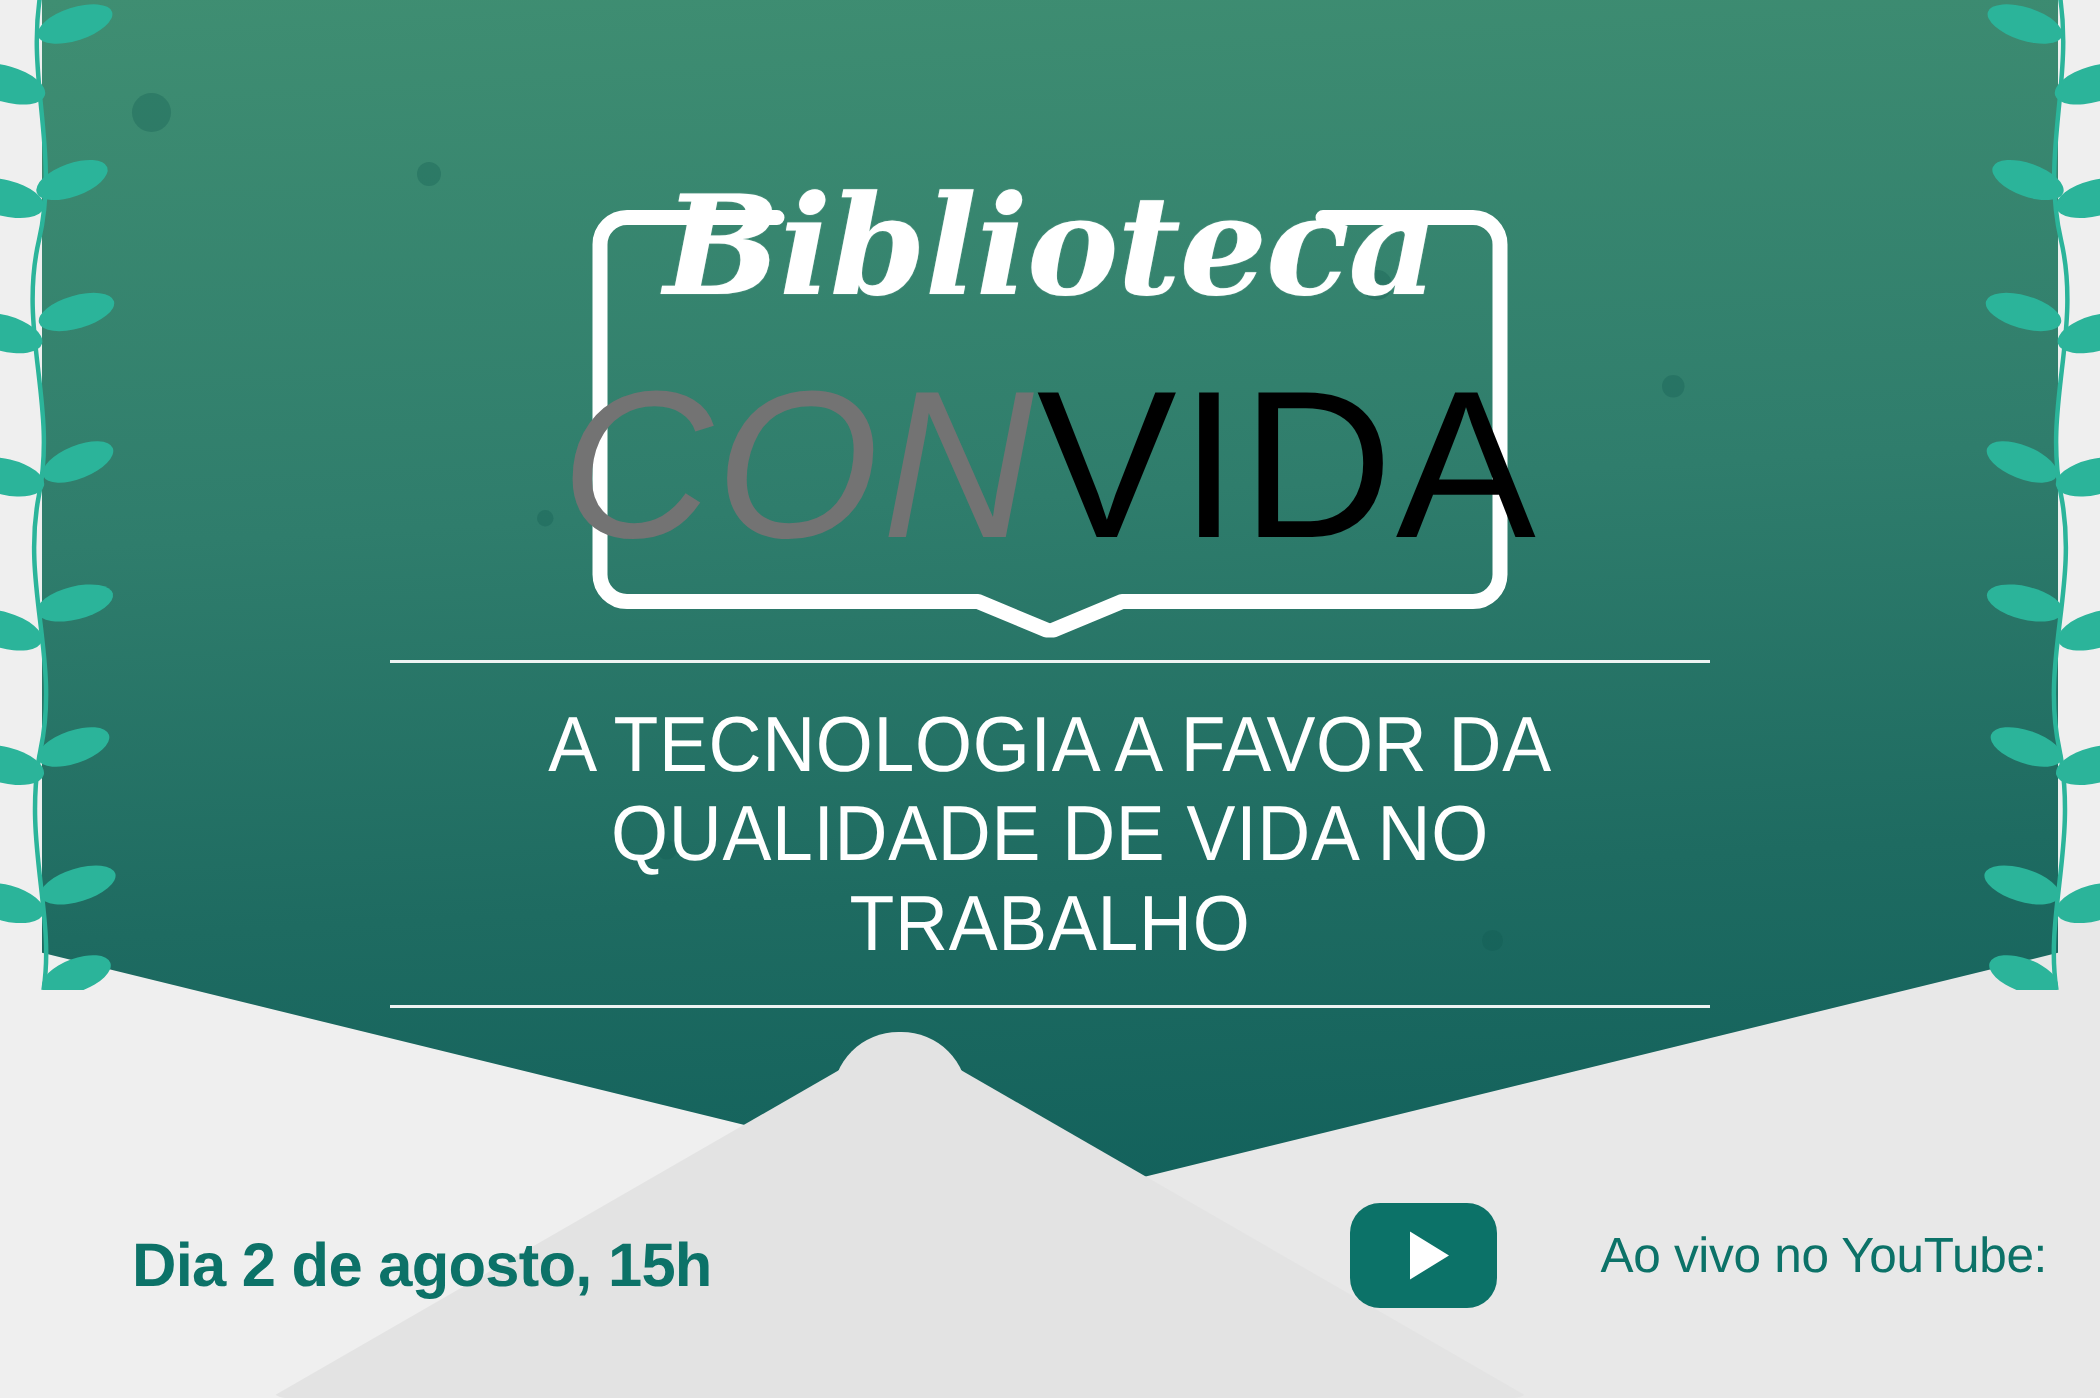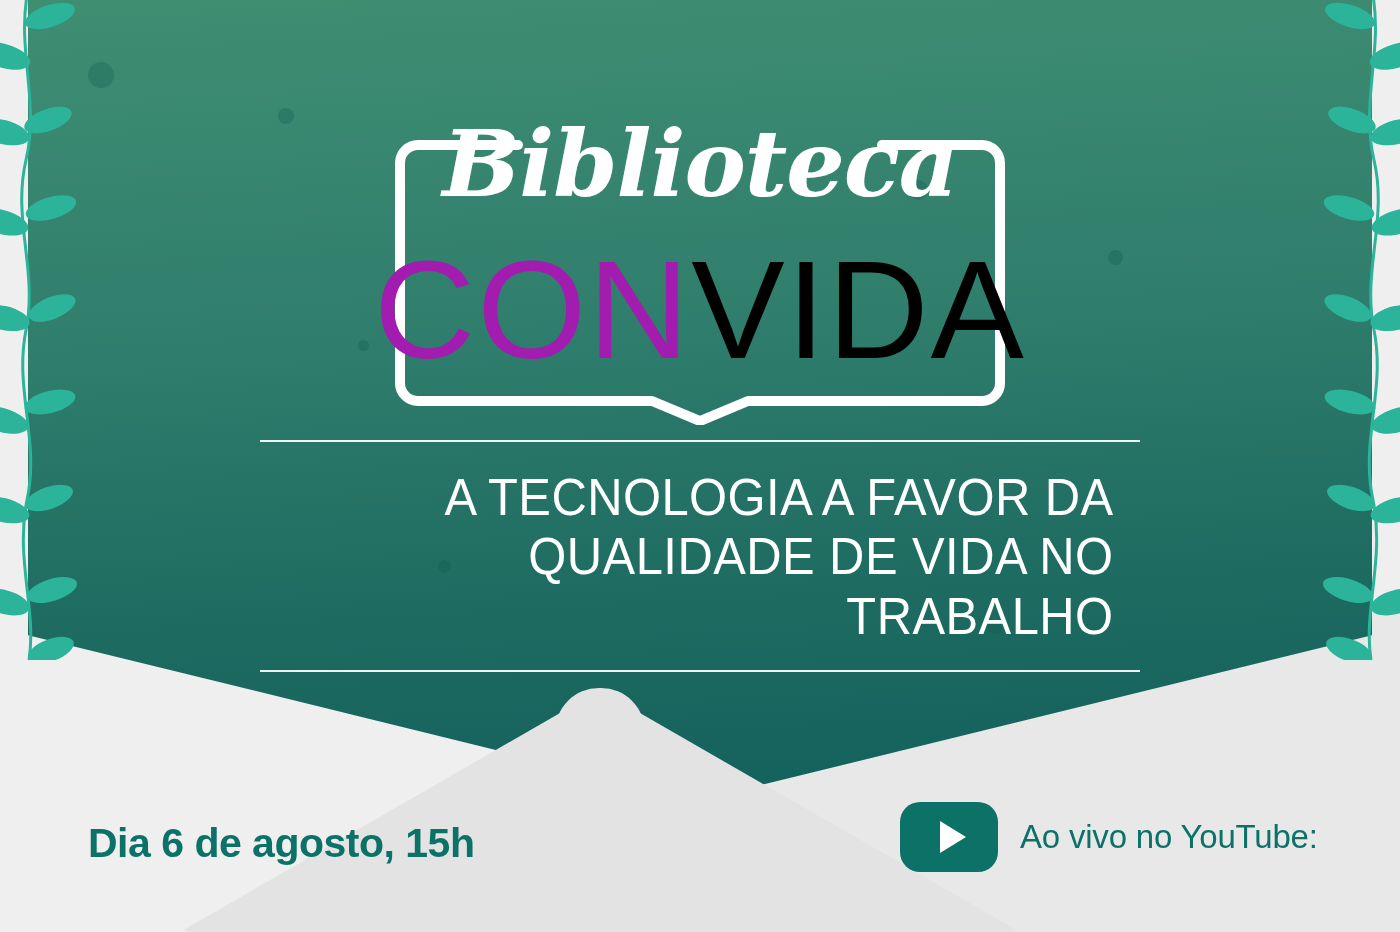--- a/index.html
+++ b/index.html
@@ -130,31 +130,31 @@
     width: 700px;
     text-align: center;
     font-family: "Liberation Sans", sans-serif;
     font-weight: 400;
     font-size: 140px;
     line-height: 1;
     letter-spacing: 2px;
     z-index: 3;
     white-space: nowrap;
   }
-  .convida .con { color: #a21caf; }
+  .convida .con { color: #737373; font-style: italic; }
   .convida .vida { color: #000000; }
 
   
   .headline-block {
     position: absolute;
     left: 50%;
     transform: translateX(-50%);
     top: 440px;
     width: 880px;
-    text-align: right;
+    text-align: center;
     z-index: 3;
   }
   .rule {
     height: 2px;
     background: rgba(255,255,255,0.92);
     width: 100%;
   }
   .headline {
     font-family: "Liberation Sans", sans-serif;
     font-weight: 400;
@@ -203,20 +203,21 @@
     width: 0; height: 0;
     border-left: 26px solid #ffffff;
     border-top: 16px solid transparent;
     border-bottom: 16px solid transparent;
     margin-left: 7px;
   }
   .yt-text {
     font-family: "Liberation Sans", sans-serif;
     color: #0C7268;
     line-height: 1.12;
+    margin-left: 47px;
   }
   .yt-line1 {
     font-weight: 400;
     font-size: 33px;
     letter-spacing: -0.2px;
   }
   .yt-line2 {
     font-weight: 700;
     font-size: 37px;
     letter-spacing: -0.4px;
@@ -308,21 +309,21 @@
       <ellipse cx="68" cy="412" rx="26" ry="11" transform="rotate(-14 68 412)"></ellipse>
       <ellipse cx="20" cy="430" rx="27" ry="12" transform="rotate(16 20 430)"></ellipse>
       <ellipse cx="67" cy="508" rx="25" ry="11" transform="rotate(-19 67 508)"></ellipse>
       <ellipse cx="21" cy="520" rx="27" ry="12" transform="rotate(14 21 520)"></ellipse>
       <ellipse cx="70" cy="600" rx="26" ry="11" transform="rotate(-17 70 600)"></ellipse>
       <ellipse cx="22" cy="612" rx="26" ry="12" transform="rotate(15 22 612)"></ellipse>
       <ellipse cx="69" cy="660" rx="24" ry="11" transform="rotate(-20 69 660)"></ellipse>
     </g>
   </svg>
 
-  <div class="date-text">Dia 6 de agosto, 15h</div>
+  <div class="date-text">Dia 2 de agosto, 15h</div>
 
   <div class="yt-block">
     <div class="yt-icon">
       <div class="tri"></div>
     </div>
     <div class="yt-text">
       <div class="yt-line1">Ao vivo no YouTube:</div>
     </div>
   </div>
 

